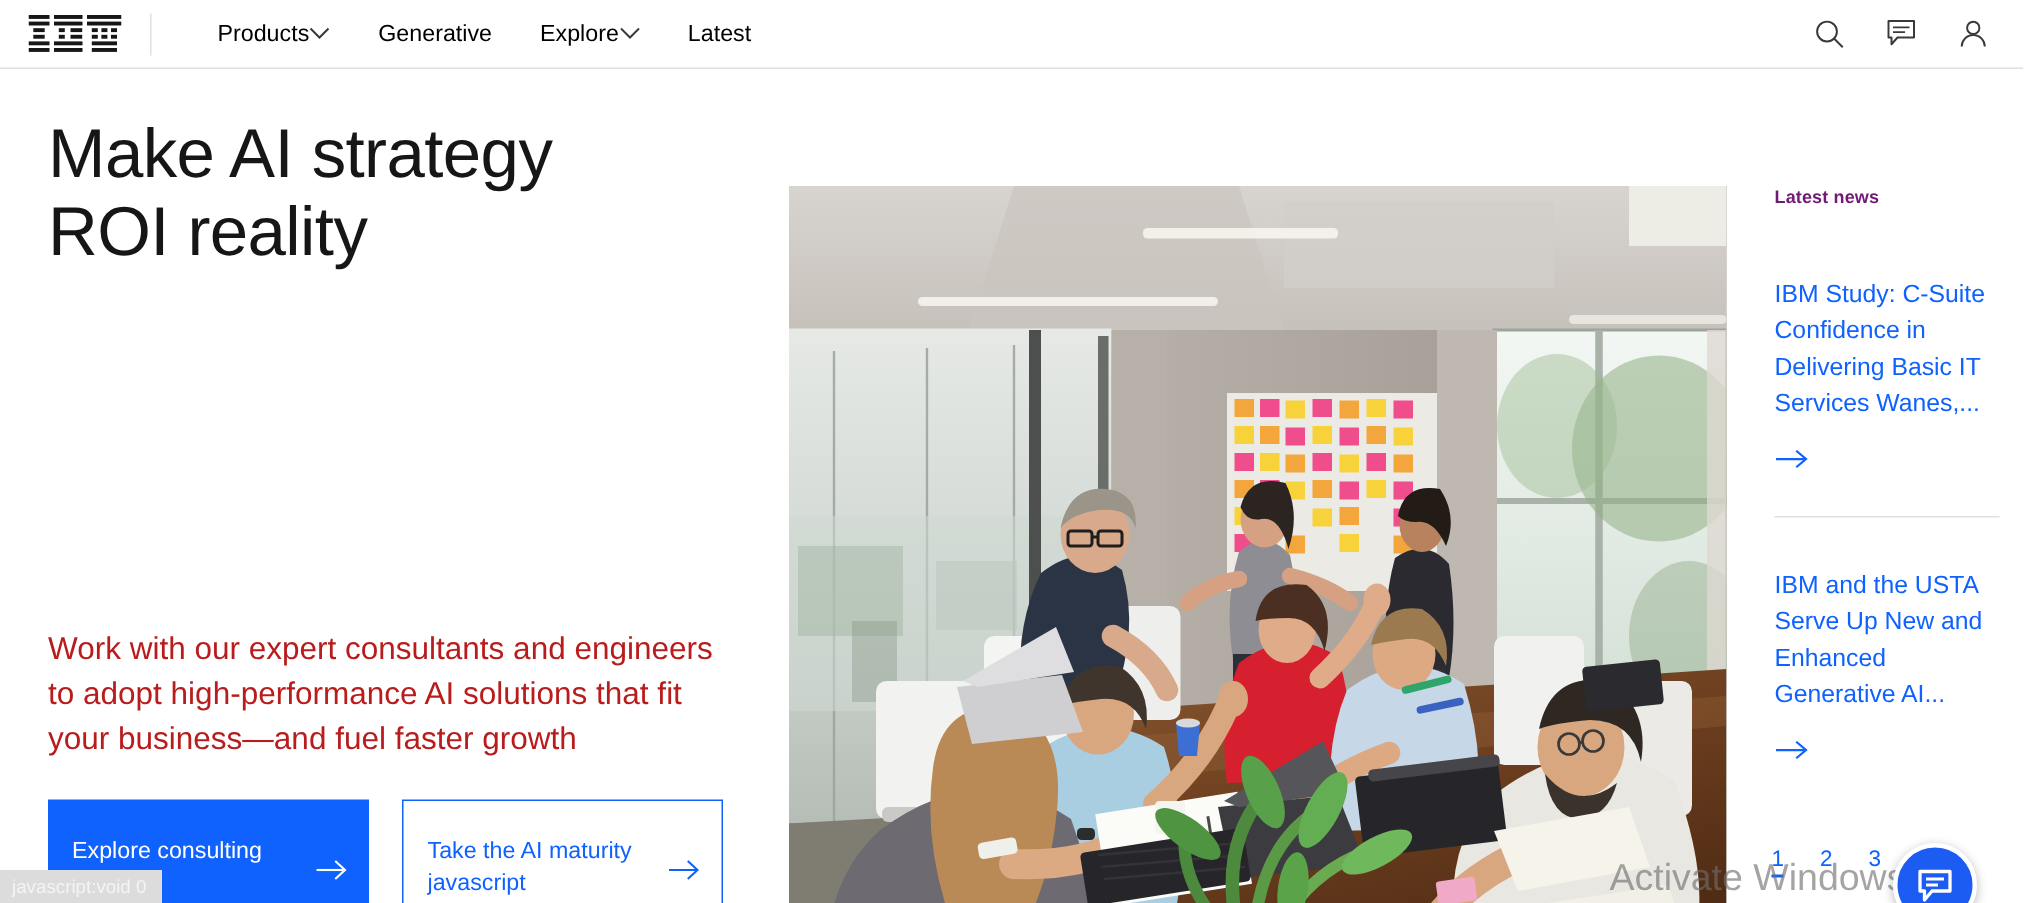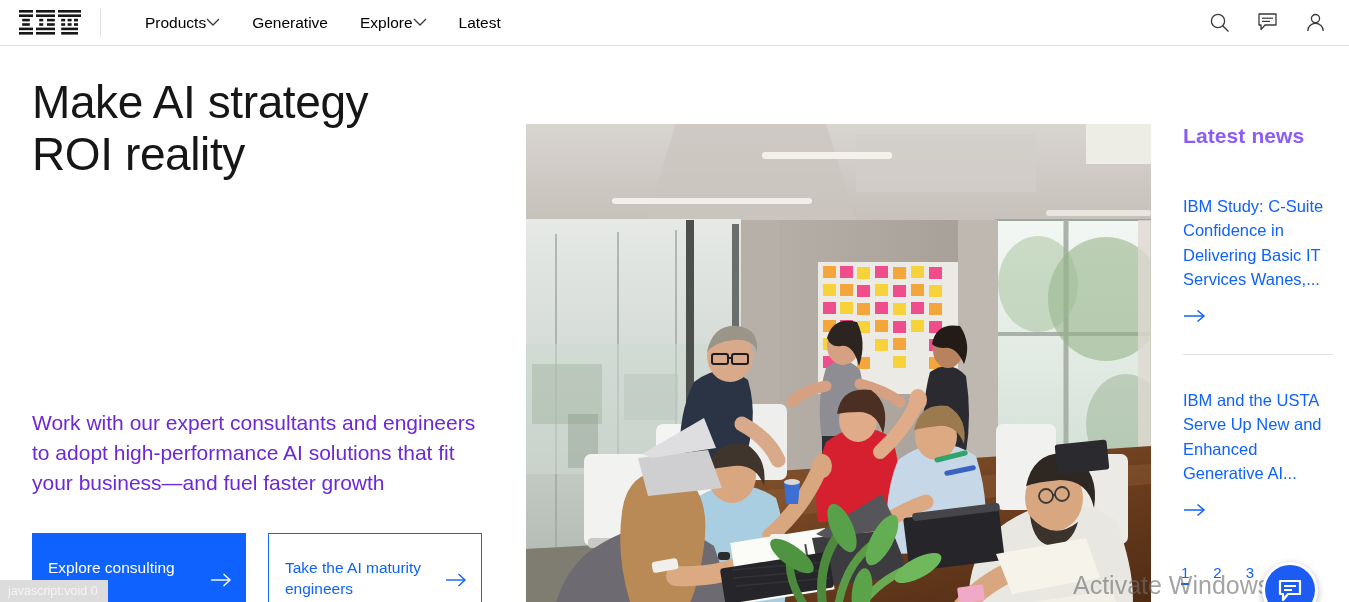--- a/index.html
+++ b/index.html
@@ -75,26 +75,26 @@
   .headline {
     font-size:46px;
     line-height:1.14;
     font-weight:400;
     letter-spacing:-0.4px;
     color:#161616;
     margin-top:8px;
   }
   .subcopy {
     position:absolute;
-    top:362px;
+    top:372px;
     left:32px;
     width:460px;
     font-size:21px;
     line-height:1.42;
-    color:#6d28d9;
+    color:#b91c1c;
     font-weight:400;
   }
   .cta-row {
     position:absolute;
     top:487px;
     left:32px;
     display:flex;
     gap:22px;
   }
   .btn {
@@ -136,23 +136,23 @@
   .hero-svg { display:block; width:100%; height:100%; }
 
   
   .news {
     position:absolute;
     left:1183px;
     top:78px;
     width:150px;
   }
   .news-title {
-    font-size:21px;
+    font-size:12px;
     font-weight:700;
-    color:#8b5cf6;
+    color:#701a75;
     margin-bottom:46px;
     letter-spacing:0.1px;
   }
   .news-item { position:relative; }
   .news-link {
     display:block;
     font-size:16.5px;
     line-height:1.47;
     color:#0f62fe;
     text-decoration:none;
@@ -335,21 +335,21 @@
 
     <a class="btn btn-primary">
       <span class="btn-label">Explore consulting services</span>
       <svg class="btn-arrow" width="22" height="16" viewBox="0 0 22 16">
         <line x1="1" y1="8" x2="19" y2="8" stroke="#ffffff" stroke-width="1.4"></line>
         <path d="M13.5 2 L20 8 L13.5 14" stroke="#ffffff" stroke-width="1.4" fill="none"></path>
       </svg>
     </a>
 
     <a class="btn btn-secondary">
-      <span class="btn-label">Take the AI maturity engineers</span>
+      <span class="btn-label">Take the AI maturity javascript</span>
       <svg class="btn-arrow" width="22" height="16" viewBox="0 0 22 16">
         <line x1="1" y1="8" x2="19" y2="8" stroke="#0f62fe" stroke-width="1.4"></line>
         <path d="M13.5 2 L20 8 L13.5 14" stroke="#0f62fe" stroke-width="1.4" fill="none"></path>
       </svg>
     </a>
 
   </div>
 
   <div class="hero-wrap">
     <svg class="hero-svg" viewBox="0 0 625 501" preserveAspectRatio="none">

